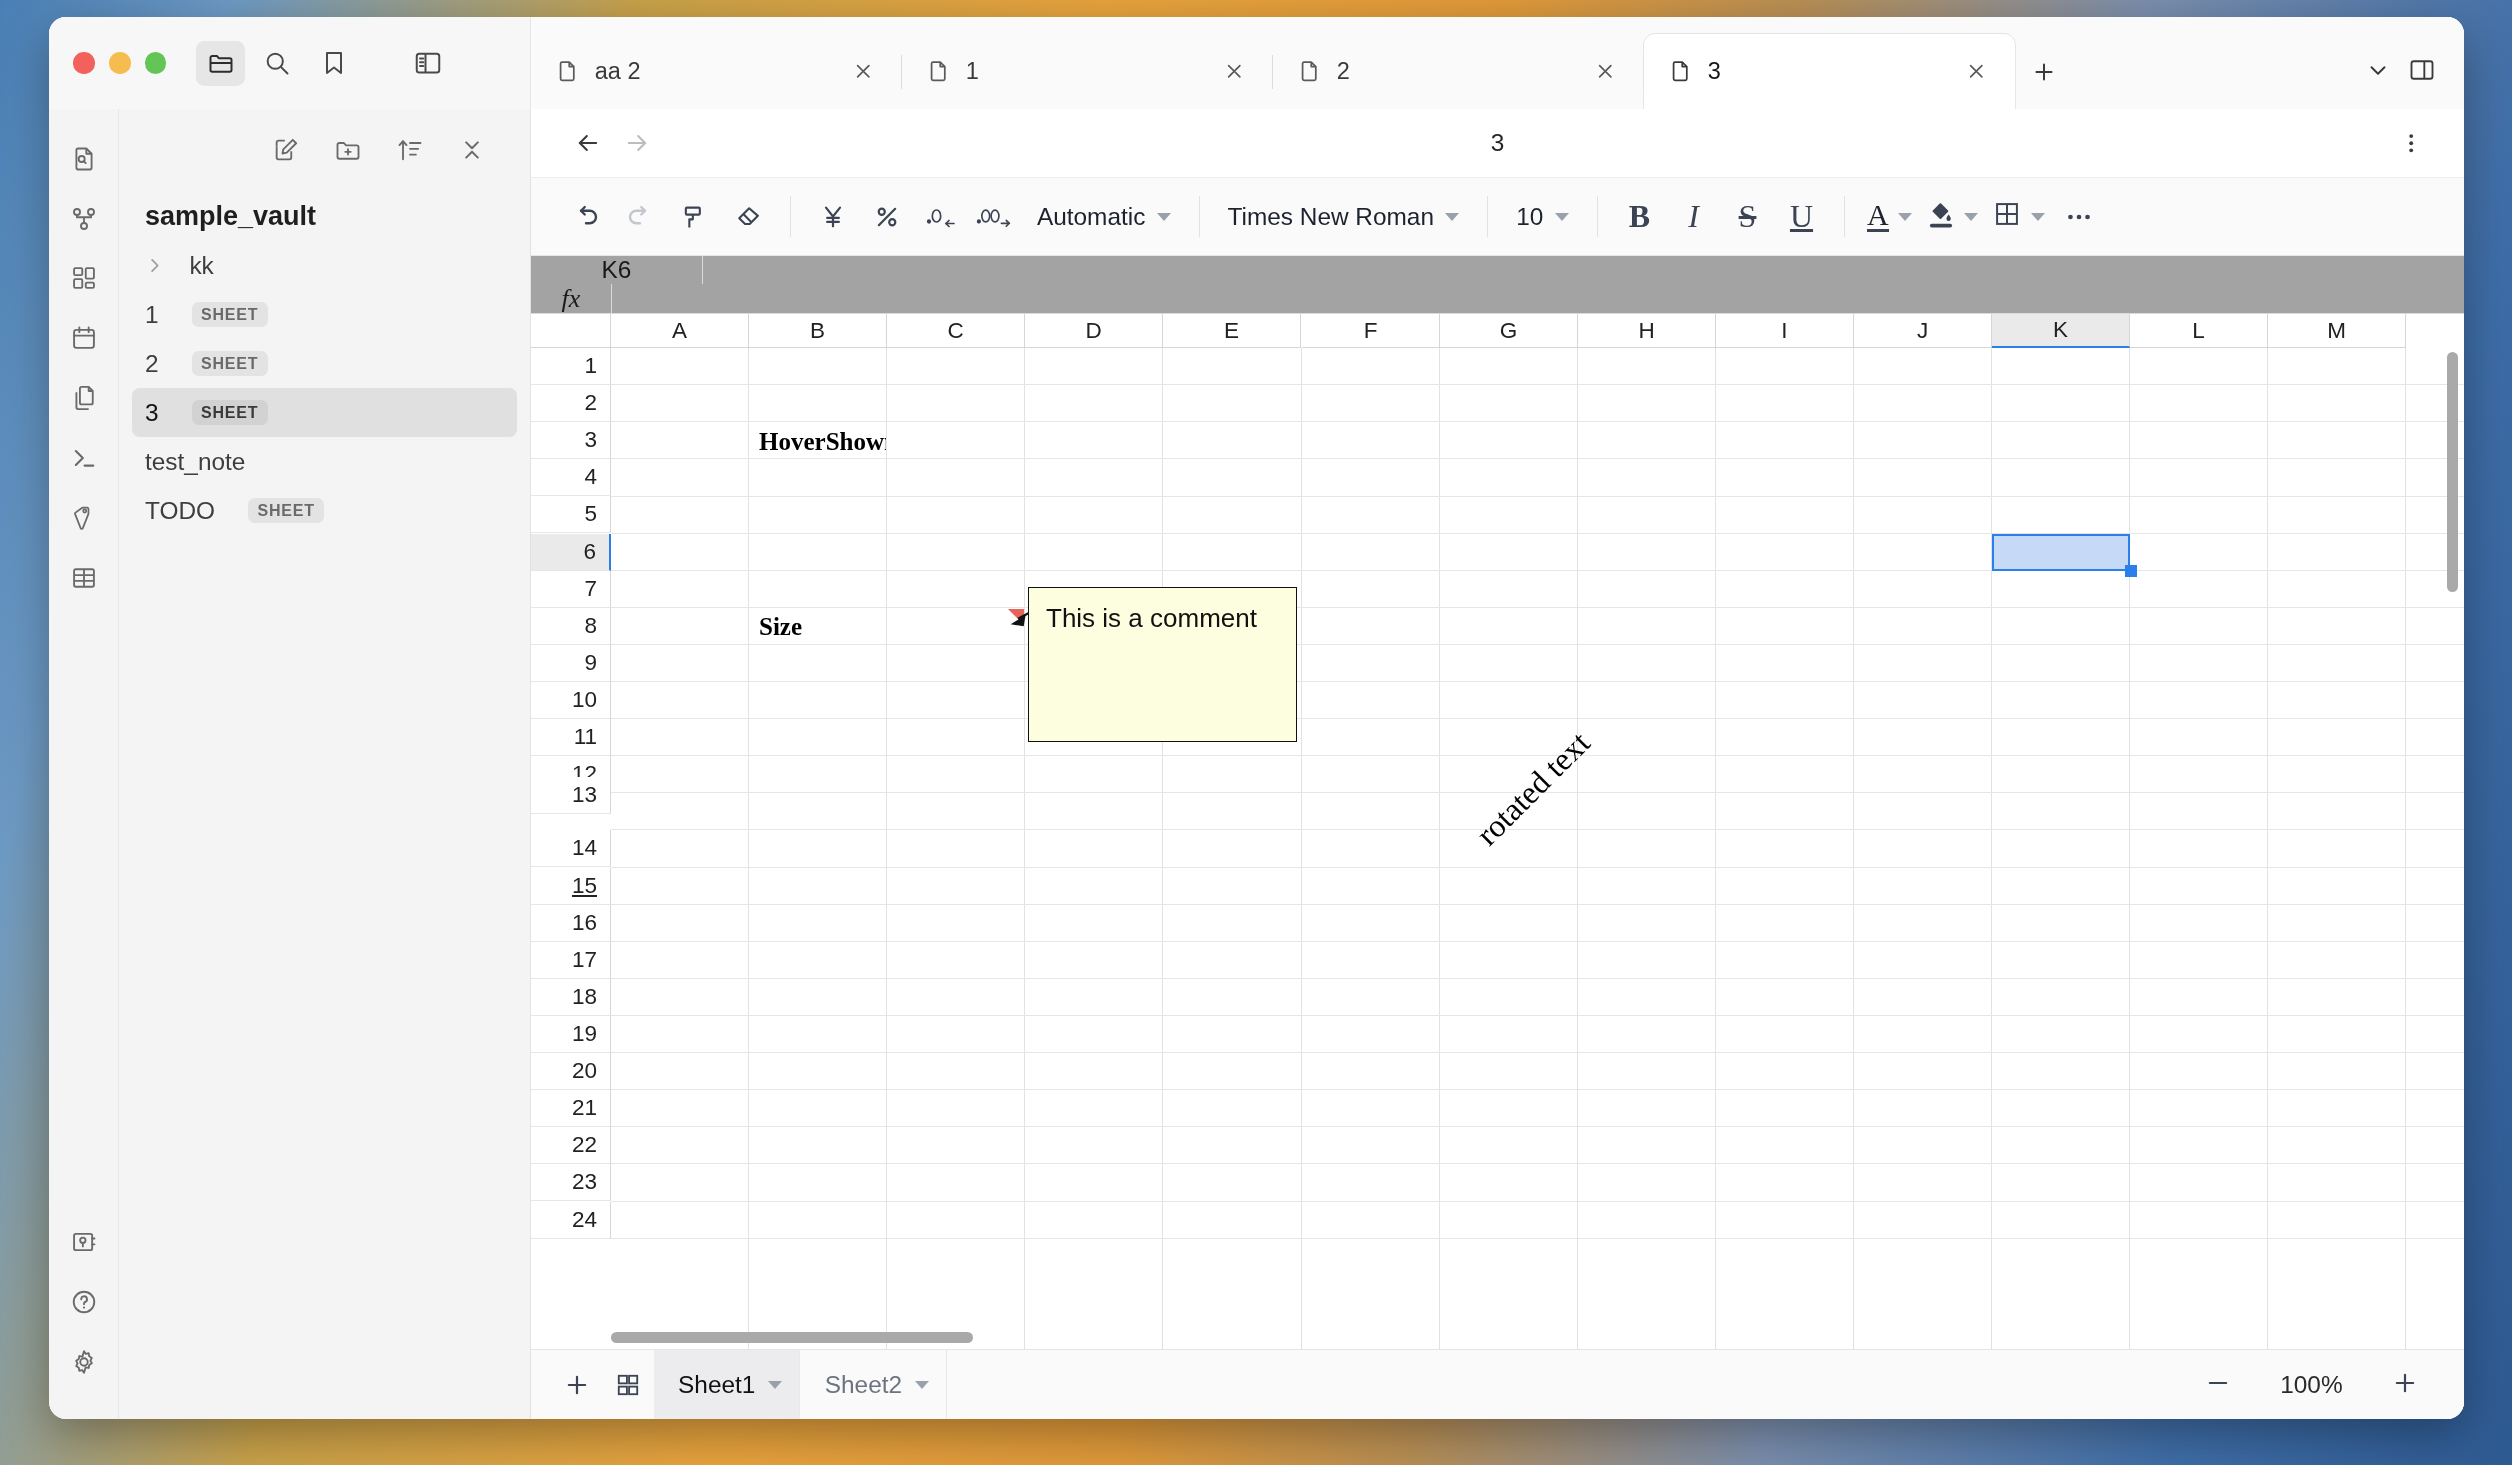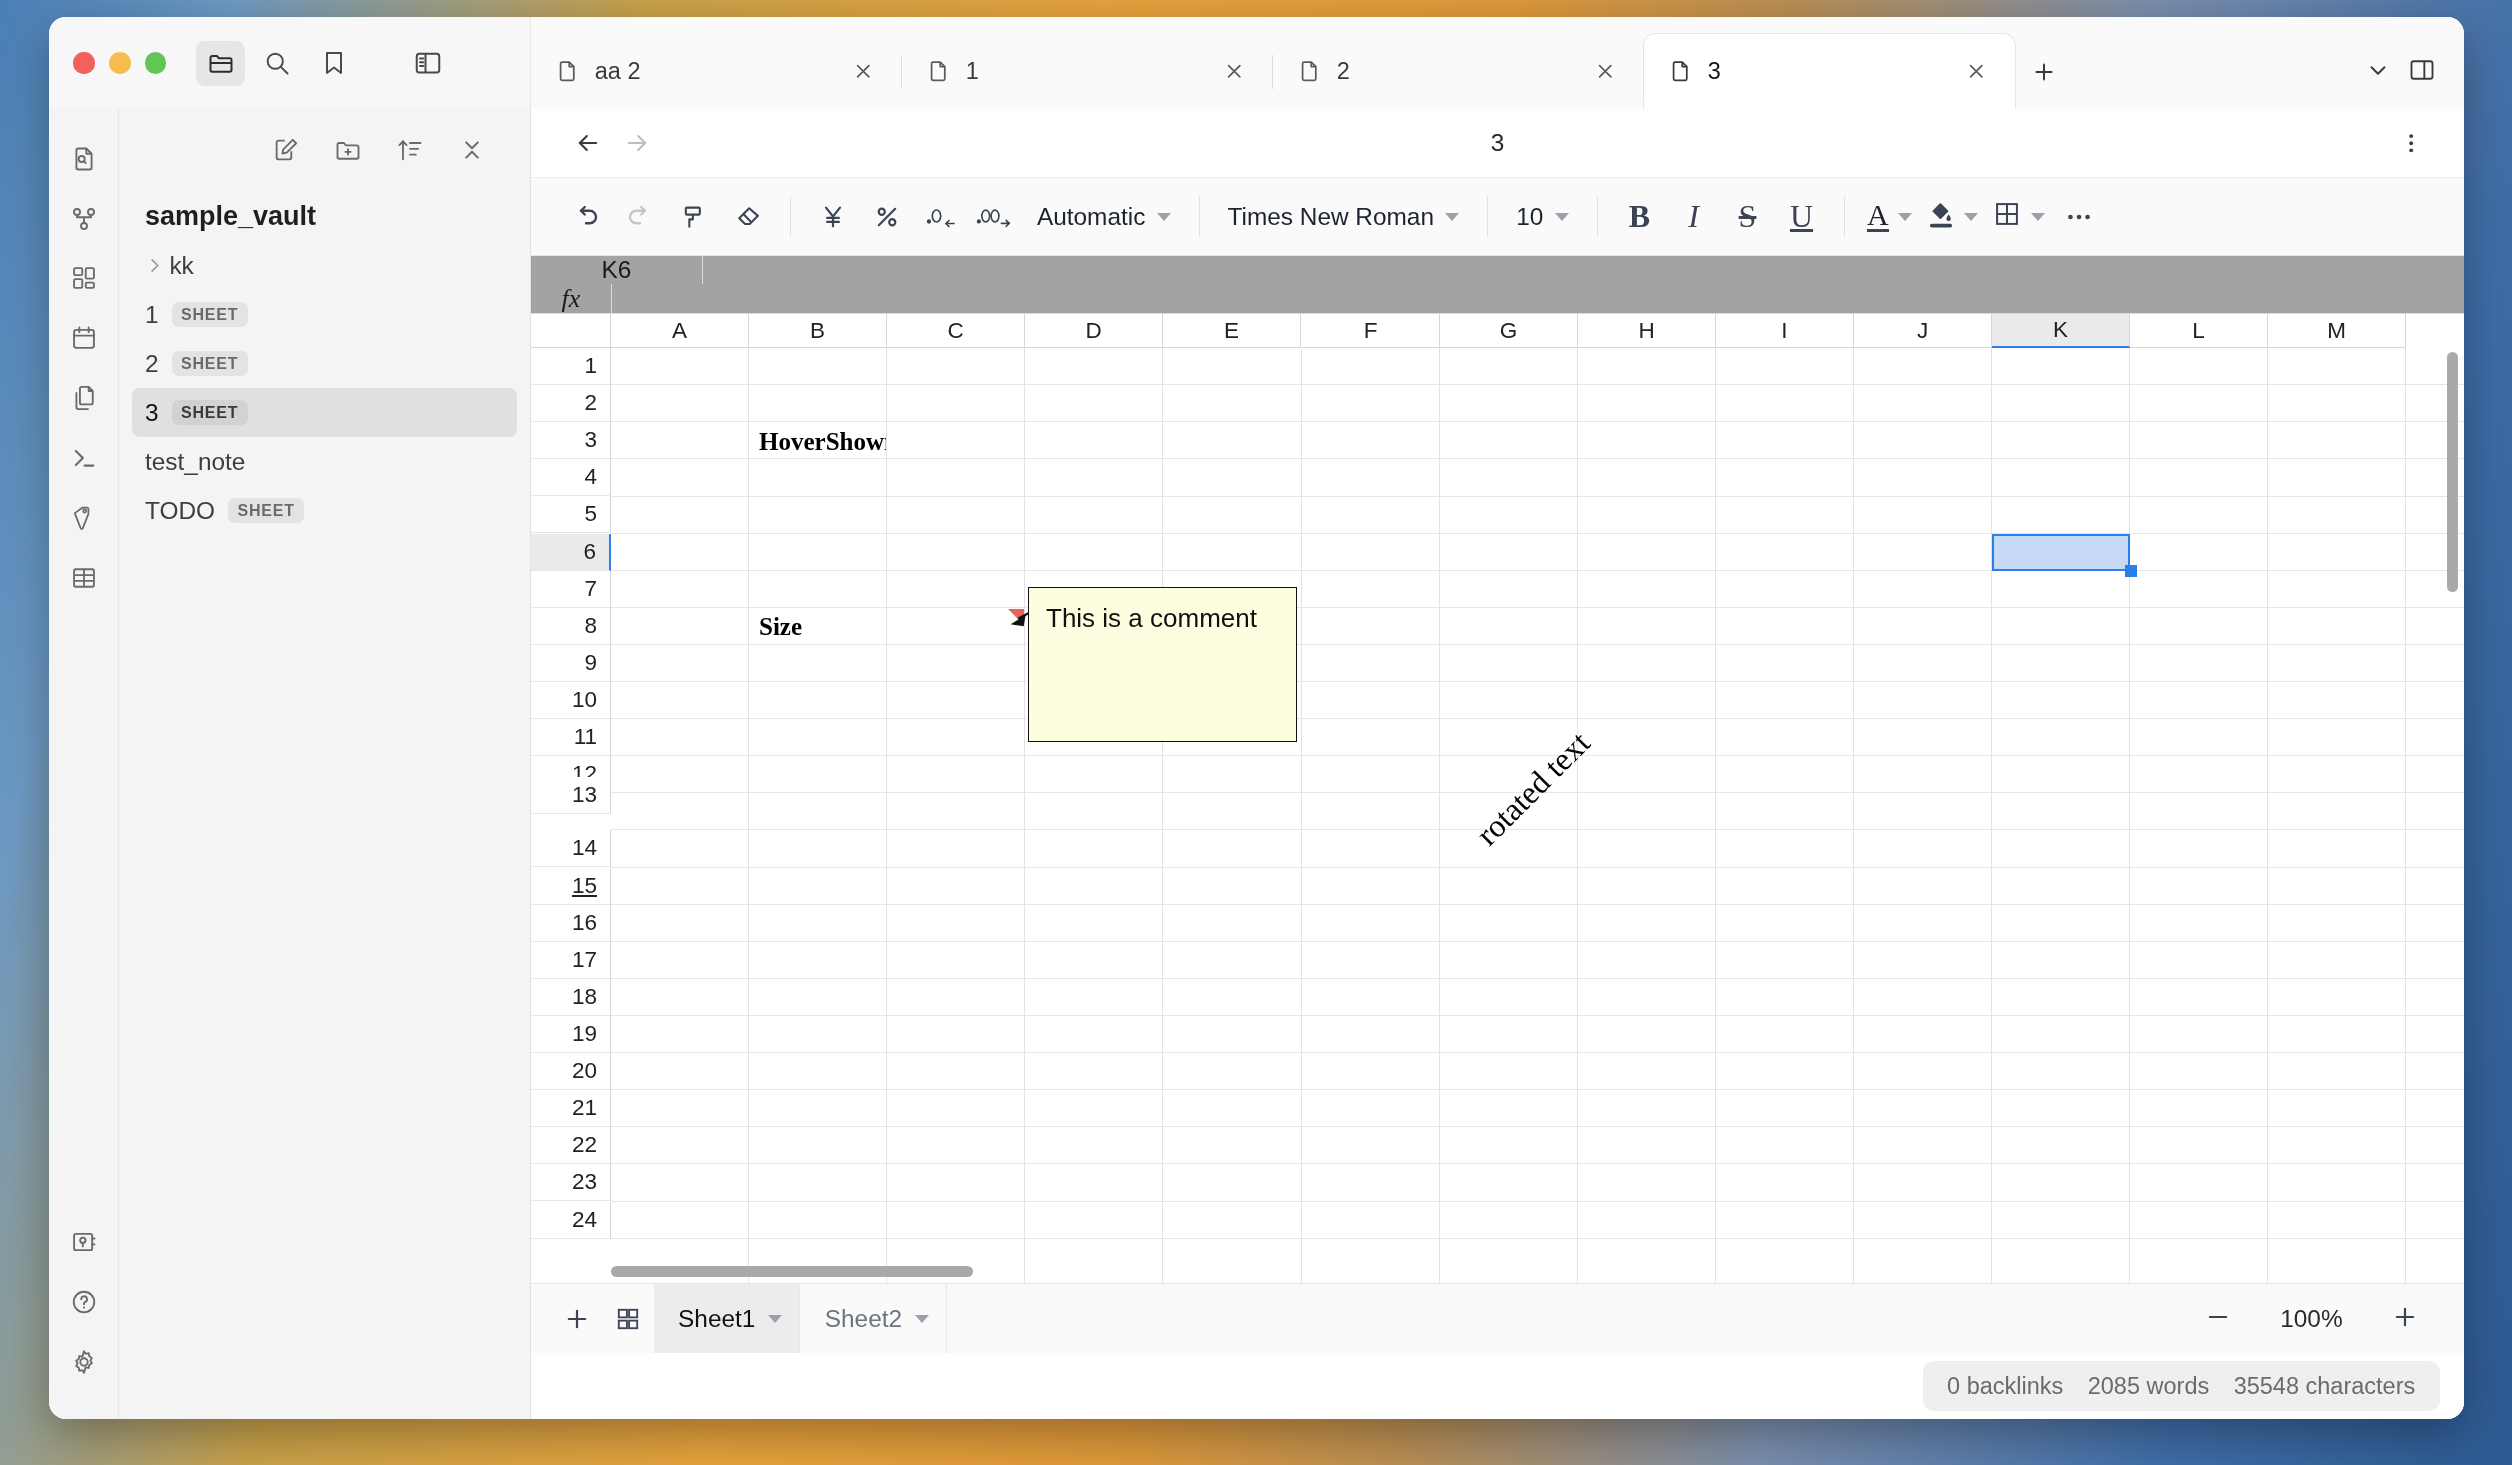--- a/index.html
+++ b/index.html
@@ -129,21 +129,21 @@
   .exp-ico { width: 41px; height: 41px; display: flex; align-items: center; justify-content: center; }
   #vault-name {
     padding: 20.7px 0 9.4px 26px;
     font-size: 27px; font-weight: 700; color: #1f1f1f;
   }
   .exp-row {
     display: flex; align-items: center;
     height: 49px; margin: 0 13px;
     padding-left: 13px;
     border-radius: 7.5px;
-    font-size: 24.4px; color: #3e3e3e;
+    font-size: 24.4px; color: #3e3e3e; gap: 20px;
   }
   .exp-row.active { background: #e0e0e0; color: #121212; }
   .exp-caret { width: 24.4px; color: #9a9a9a; display: flex; align-items: center; }
   .badge {
     margin-left: 13px;
     background: #e3e3e3; color: #6a6a6a;
     font-size: 16px; font-weight: 700; letter-spacing: 0.8px;
     padding: 3.8px 9.4px; border-radius: 6.6px;
   }
   .exp-row.active .badge { background: #d2d2d2; color: #3a3a3a; }
@@ -946,24 +946,17 @@
           </span>
           <span id="zoom-val">100%</span>
           <span>
             <svg width="28" height="28" viewBox="0 0 24 24" stroke="#3c4453" stroke-width="1.9" stroke-linecap="round">
                 <path d="M12 5v14M5 12h14"></path>
               </svg>
           </span>
         </div>
       </div>
 
-      <div id="statusbar">
-        <div id="status-pill">
-          <span>0 backlinks</span>
-          <span>2085 words</span>
-          <span>35548 characters</span>
-        </div>
-      </div>
 
     </div>
   </div>
 </div>
 
 
 </body></html>

